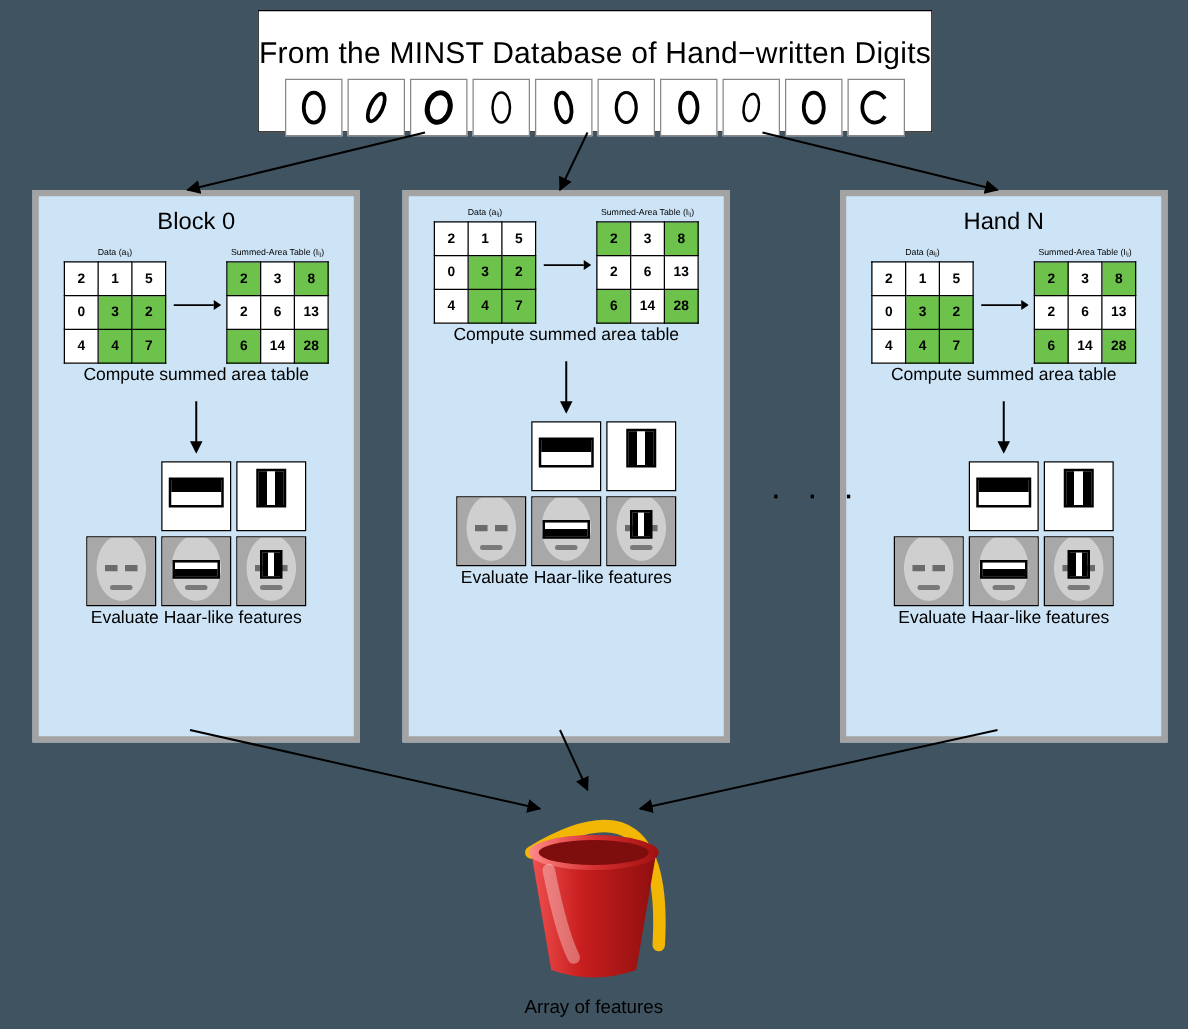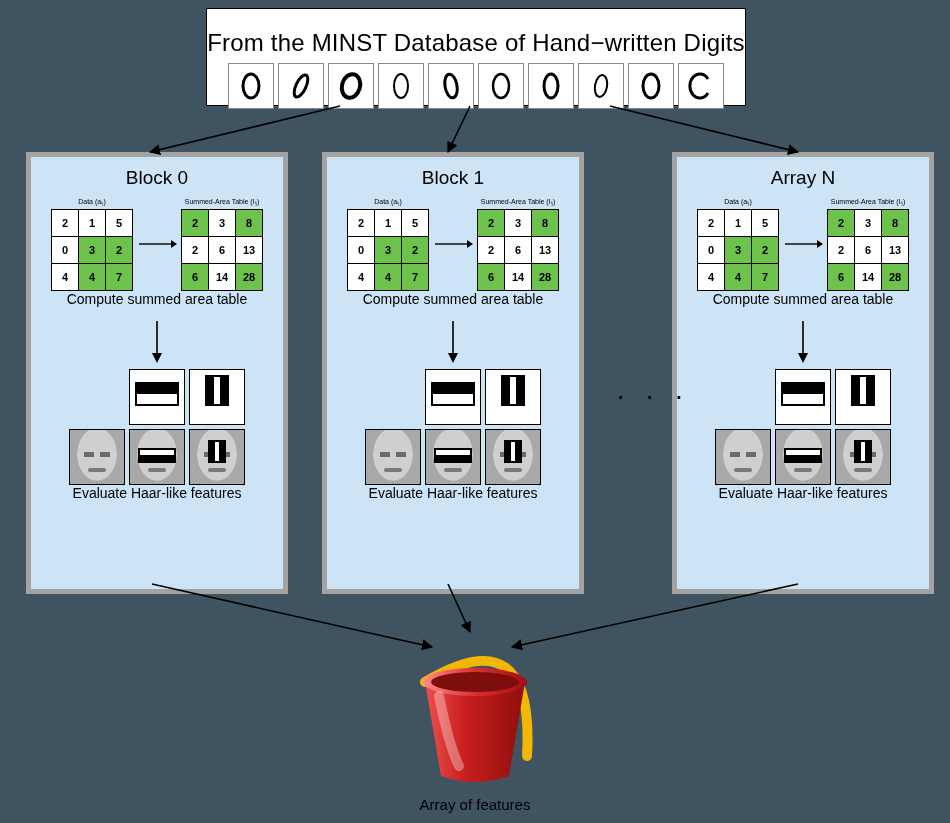--- a/index.html
+++ b/index.html
@@ -223,21 +223,20 @@
         <div class="face-mouth"></div>
       </div>
     <div class="haar-cell haar-face-v">
         <div class="face-bg"></div>
         <div class="face-mouth"></div>
       </div>
   </div>
   <div class="step-label">Evaluate Haar-like features</div>
   </div>
 <div class="block" id="block1" style="left:322px">
-  <div class="title">Block 1</div>
   <div class="sat-wrap">
     <div class="sat-col">
       <div class="sat-caption">Data (aᵢⱼ)</div>
       <table class="sat">
           <tbody>
             <tr>
               <td class="">2</td>
               <td class="">1</td>
               <td class="">5</td>
             </tr>
@@ -303,21 +302,21 @@
         <div class="face-mouth"></div>
       </div>
     <div class="haar-cell haar-face-v">
         <div class="face-bg"></div>
         <div class="face-mouth"></div>
       </div>
   </div>
   <div class="step-label">Evaluate Haar-like features</div>
   </div>
 <div class="block" id="block2" style="left:672px">
-  <div class="title">Array N</div>
+  <div class="title">Hand N</div>
   <div class="sat-wrap">
     <div class="sat-col">
       <div class="sat-caption">Data (aᵢⱼ)</div>
       <table class="sat">
           <tbody>
             <tr>
               <td class="">2</td>
               <td class="">1</td>
               <td class="">5</td>
             </tr>

